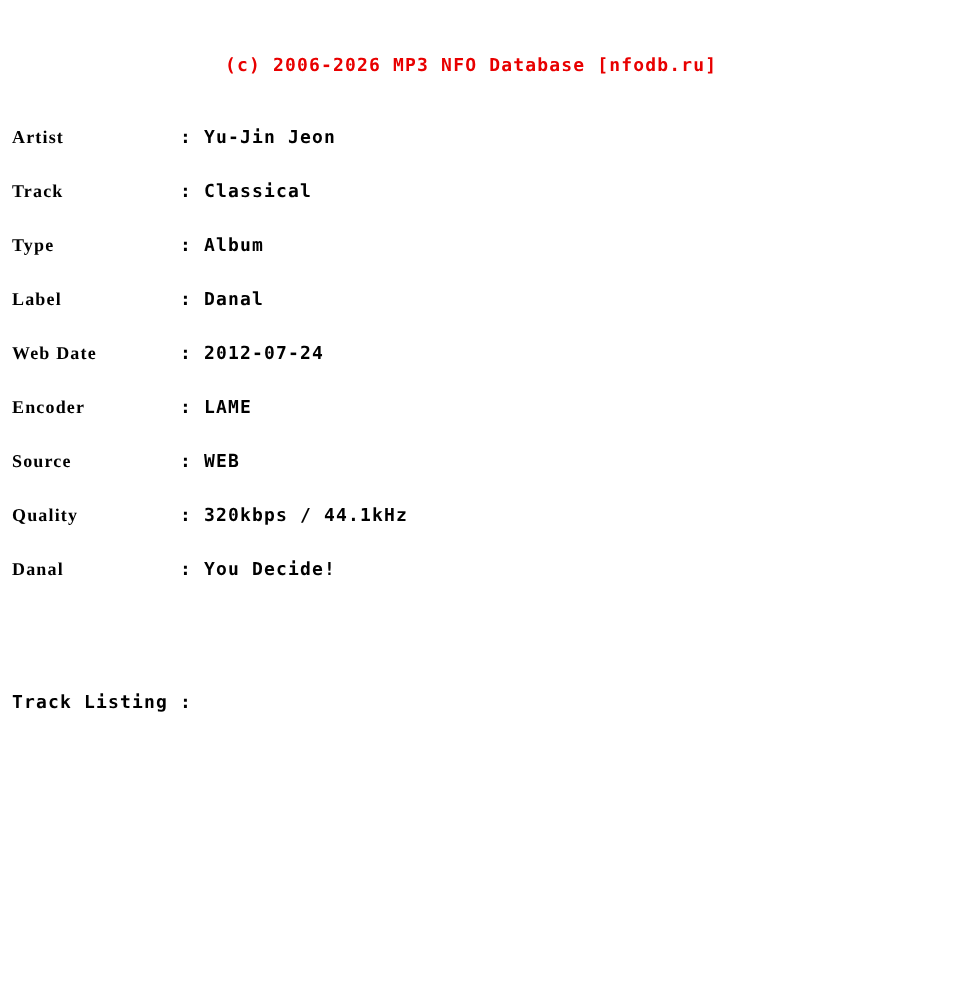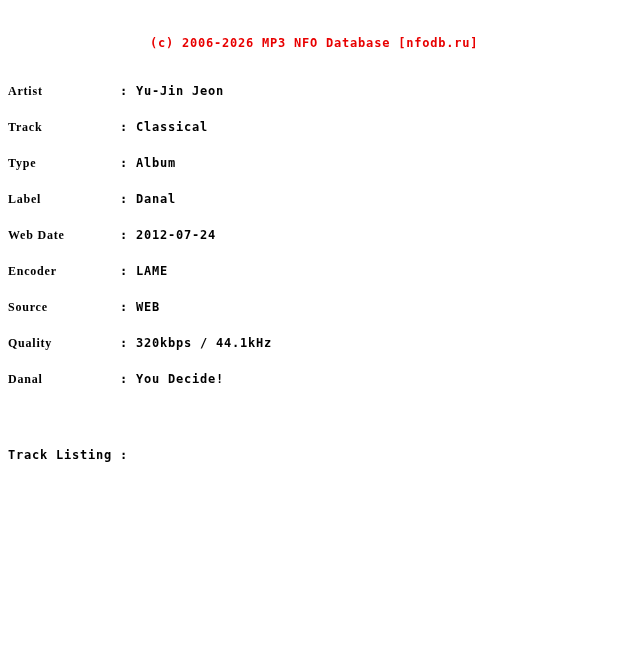--- a/index.html
+++ b/index.html
@@ -35,21 +35,21 @@
   }
   .flabel {
     display: inline-block;
     width: 112px;
     font-family: Liberation Serif, serif;
   }
   .fsep {
     display: inline-block;
     width: 16px;
   }
-  .tracklist-heading { margin-top: 28px; }
+  .tracklist-heading { margin-top: 41px; }
 </style>
 </head>
 <body>
 
 <div class="nfo">
 
   <div class="row header-line">(c) 2006-2026 MP3 NFO Database [nfodb.ru]</div>
 
   <div class="row"><span class="flabel">Artist</span><span class="fsep">: </span><span>Yu-Jin Jeon</span></div>
   <div class="row"><span class="flabel">Track</span><span class="fsep">: </span><span>Classical</span></div>

